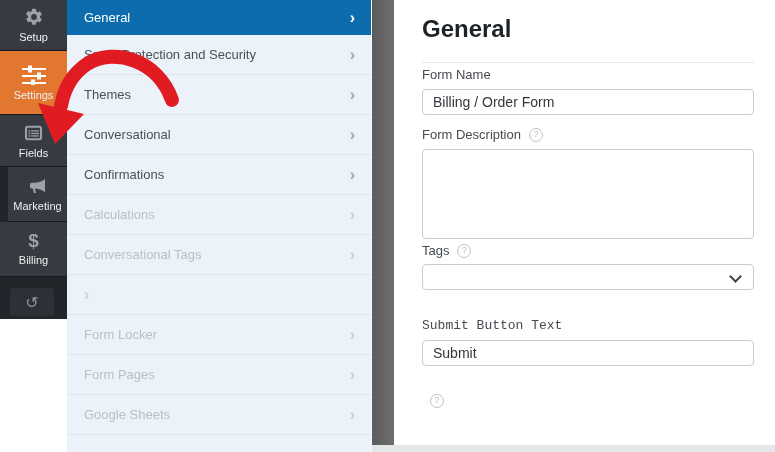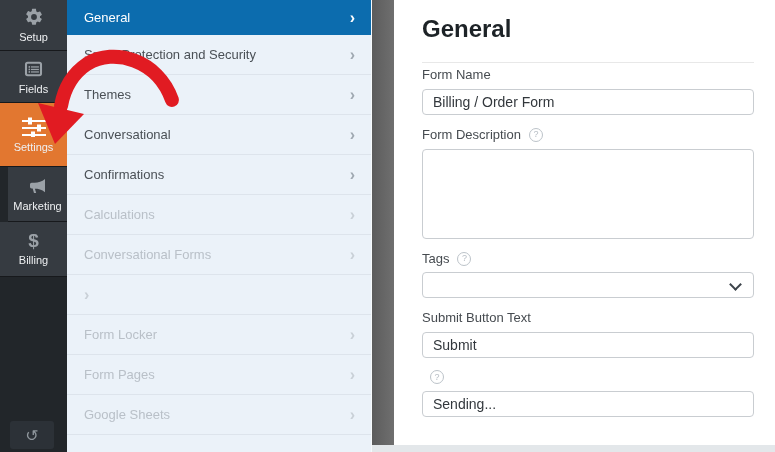--- a/index.html
+++ b/index.html
@@ -1,21 +1,21 @@
 <!DOCTYPE html>
 <html><head>
 <meta charset="utf-8">
 <style>
   html,body{margin:0;padding:0;}
   body{
     width:775px;height:452px;position:relative;overflow:hidden;
     font-family:"Liberation Sans",sans-serif;background:#fff;
   }
   
-  .sidebar{position:absolute;left:0;top:0;width:67px;height:452px;background:#22262a;z-index:1;}
+  .sidebar{position:absolute;left:0;top:0;width:67px;height:319px;background:#22262a;z-index:1;}
   .side-item{
     box-sizing:border-box;display:flex;flex-direction:column;align-items:center;justify-content:center;
     gap:4px;background:#363b41;border-bottom:1px solid #17191c;cursor:pointer;
   }
   .side-item .si-label{font-size:11px;color:#eef0f2;}
   .side-item svg{display:block;}
   .si-setup{height:51px;}
   .si-fields{height:52px;}
   .si-settings{height:64px;background:#e27730;}
   .si-marketing{height:55px;margin-left:8px;}
@@ -68,69 +68,69 @@
     box-sizing:border-box;position:relative;width:100%;height:26px;border:1px solid #c9cdd1;border-radius:4px;
     background:#fff;cursor:pointer;
   }
   .t-select .sel-chev{
     position:absolute;right:13px;top:7px;width:7px;height:7px;
     border-right:2px solid #3c434a;border-bottom:2px solid #3c434a;transform:rotate(45deg);
   }
   .mt-label1{margin-top:4px;}
   .mt-input{margin-top:7px;}
   .mt-label{margin-top:12px;}
-  .mt-label-tags{margin-top:12px;}
+  .mt-label-tags{margin-top:4px;}
   .mt-select{margin-top:6px;}
-  .mt-label-sb{margin-top:12px;}
+  .mt-label-sb{margin-top:28px;font-family:Liberation Mono, monospace;}
   
   .arrow-overlay{position:absolute;left:0;top:0;pointer-events:none;z-index:5;}
 </style>
 </head>
 <body>
 
 <div class="sidebar">
 
   <div class="side-item si-setup">
     <span>
       <svg width="20" height="20" viewBox="0 0 24 24">
           <path class="icon-gray" d="M19.14 12.94a7 7 0 0 0 .06-.94 7 7 0 0 0-.06-.94l2.03-1.58a.5.5 0 0 0 .12-.64l-1.92-3.32a.5.5 0 0 0-.61-.22l-2.39 1a7.3 7.3 0 0 0-1.62-.94l-.36-2.54A.5.5 0 0 0 13.9 2h-3.8a.5.5 0 0 0-.49.42l-.36 2.54a7.3 7.3 0 0 0-1.62.94l-2.39-1a.5.5 0 0 0-.61.22L2.71 8.44a.5.5 0 0 0 .12.64l2.03 1.58a7 7 0 0 0-.06.94 7 7 0 0 0 .06.94l-2.03 1.58a.5.5 0 0 0-.12.64l1.92 3.32a.5.5 0 0 0 .61.22l2.39-1a7.3 7.3 0 0 0 1.62.94l.36 2.54a.5.5 0 0 0 .49.42h3.8a.5.5 0 0 0 .49-.42l.36-2.54a7.3 7.3 0 0 0 1.62-.94l2.39 1a.5.5 0 0 0 .61-.22l1.92-3.32a.5.5 0 0 0-.12-.64zM12 15.5A3.5 3.5 0 1 1 15.5 12 3.5 3.5 0 0 1 12 15.5z"></path>
         </svg>
     </span>
     <span class="si-label">Setup</span>
+  </div>
+
+  <div class="side-item si-settings">
+    <span>
+      <svg width="26" height="20" viewBox="0 0 26 20">
+        <rect x="1" y="3" width="24" height="2" fill="#fff"></rect>
+          <rect x="7" y="0.5" width="4" height="7" fill="#fff"></rect>
+        <rect x="1" y="10" width="24" height="2" fill="#fff"></rect>
+          <rect x="16" y="7.5" width="4" height="7" fill="#fff"></rect>
+        <rect x="1" y="17" width="24" height="2" fill="#fff"></rect>
+          <rect x="10" y="14.5" width="4" height="7" fill="#fff"></rect>
+      </svg>
+    </span>
+    <span class="si-label">Settings</span>
   </div>
 
   <div class="side-item si-fields">
     <span>
       <svg width="21" height="20" viewBox="0 0 24 24">
         <rect x="3" y="4.5" width="18" height="15" rx="2" fill="none" class="stroke-gray" stroke-width="2.5"></rect>
         <circle cx="7" cy="9.5" r="1" class="icon-gray"></circle>
         <rect x="9" y="8.8" width="9.5" height="1.5" class="icon-gray"></rect>
         <circle cx="7" cy="12.5" r="1" class="icon-gray"></circle>
         <rect x="9" y="11.8" width="9.5" height="1.5" class="icon-gray"></rect>
         <circle cx="7" cy="15.5" r="1" class="icon-gray"></circle>
         <rect x="9" y="14.8" width="9.5" height="1.5" class="icon-gray"></rect>
       </svg>
     </span>
     <span class="si-label">Fields</span>
   </div>
 
-  <div class="side-item si-settings">
-    <span>
-      <svg width="26" height="20" viewBox="0 0 26 20">
-        <rect x="1" y="3" width="24" height="2" fill="#fff"></rect>
-          <rect x="7" y="0.5" width="4" height="7" fill="#fff"></rect>
-        <rect x="1" y="10" width="24" height="2" fill="#fff"></rect>
-          <rect x="16" y="7.5" width="4" height="7" fill="#fff"></rect>
-        <rect x="1" y="17" width="24" height="2" fill="#fff"></rect>
-          <rect x="10" y="14.5" width="4" height="7" fill="#fff"></rect>
-      </svg>
-    </span>
-    <span class="si-label">Settings</span>
-  </div>
-
   <div class="side-item si-marketing">
     <span>
       <svg width="21" height="20" viewBox="0 0 24 24">
           <path class="icon-gray" d="M21 3.5c-3.6 3-8.2 4.5-12.5 4.5H5c-1.1 0-2 .9-2 2v3c0 1.1.9 2 2 2h1.2l1.6 5.5h2.6L8.8 15h-.3c4.3 0 8.9 1.5 12.5 4.5V3.5z"></path>
         </svg>
     </span>
     <span class="si-label">Marketing</span>
   </div>
 
   <div class="side-item si-payments">
@@ -162,21 +162,21 @@
   </div>
   <div class="menu-item">
     <span>Confirmations</span>
     <span class="chev">›</span>
   </div>
   <div class="menu-item disabled">
     <span>Calculations</span>
     <span class="chev">›</span>
   </div>
   <div class="menu-item disabled">
-    <span>Conversational Forms</span>
+    <span>Conversational Tags</span>
     <span class="chev">›</span>
   </div>
   <div class="menu-item disabled">
     <span class="chev">›</span>
   </div>
   <div class="menu-item disabled">
     <span>Form Locker</span>
     <span class="chev">›</span>
   </div>
   <div class="menu-item disabled">
@@ -218,20 +218,19 @@
     </div>
 
     <div class="f-label mt-label-sb">
       <span>Submit Button Text</span>
     </div>
     <input class="t-input mt-input" type="text" value="Submit" style="">
 
     <div class="f-label mt-label-sb">
       <span class="help">?</span>
     </div>
-    <input class="t-input mt-input" type="text" value="Sending..." style="">
   </div>
 </div>
 
 <svg class="arrow-overlay" width="360" height="200" viewBox="0 0 360 200">
   <path d="M 172 100 C 158 60, 114 47, 87 64 C 72 74, 64 89, 61 106" stroke="#e11b22" stroke-width="14" fill="none" stroke-linecap="round"></path>
   <polygon points="55,144 84,114 38,103" fill="#e11b22"></polygon>
 </svg>
 
 </body></html>

